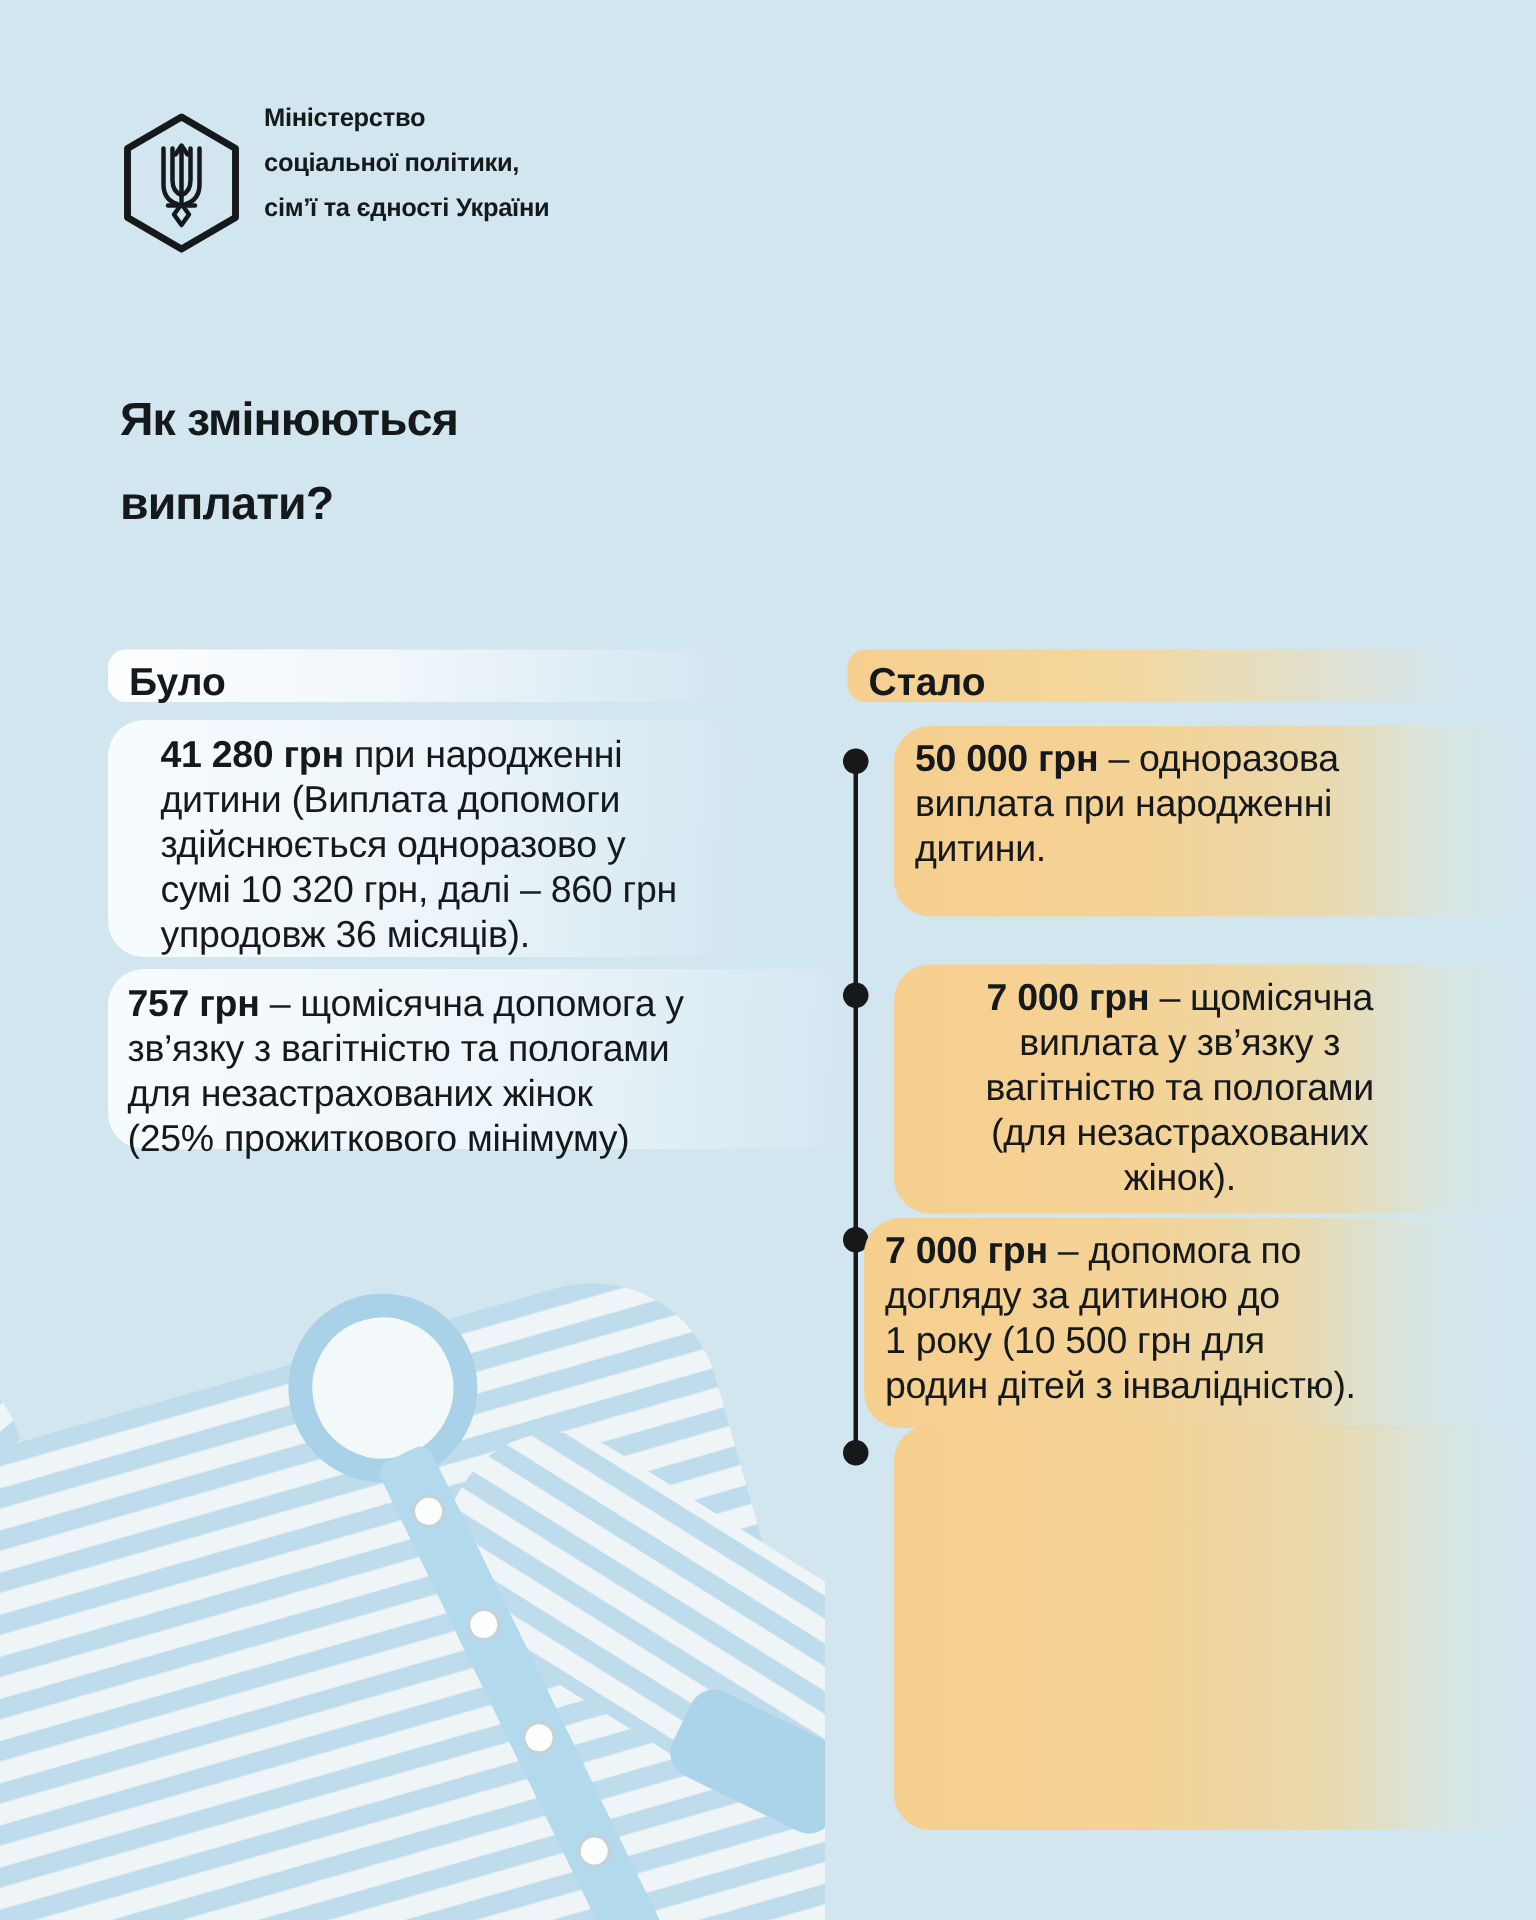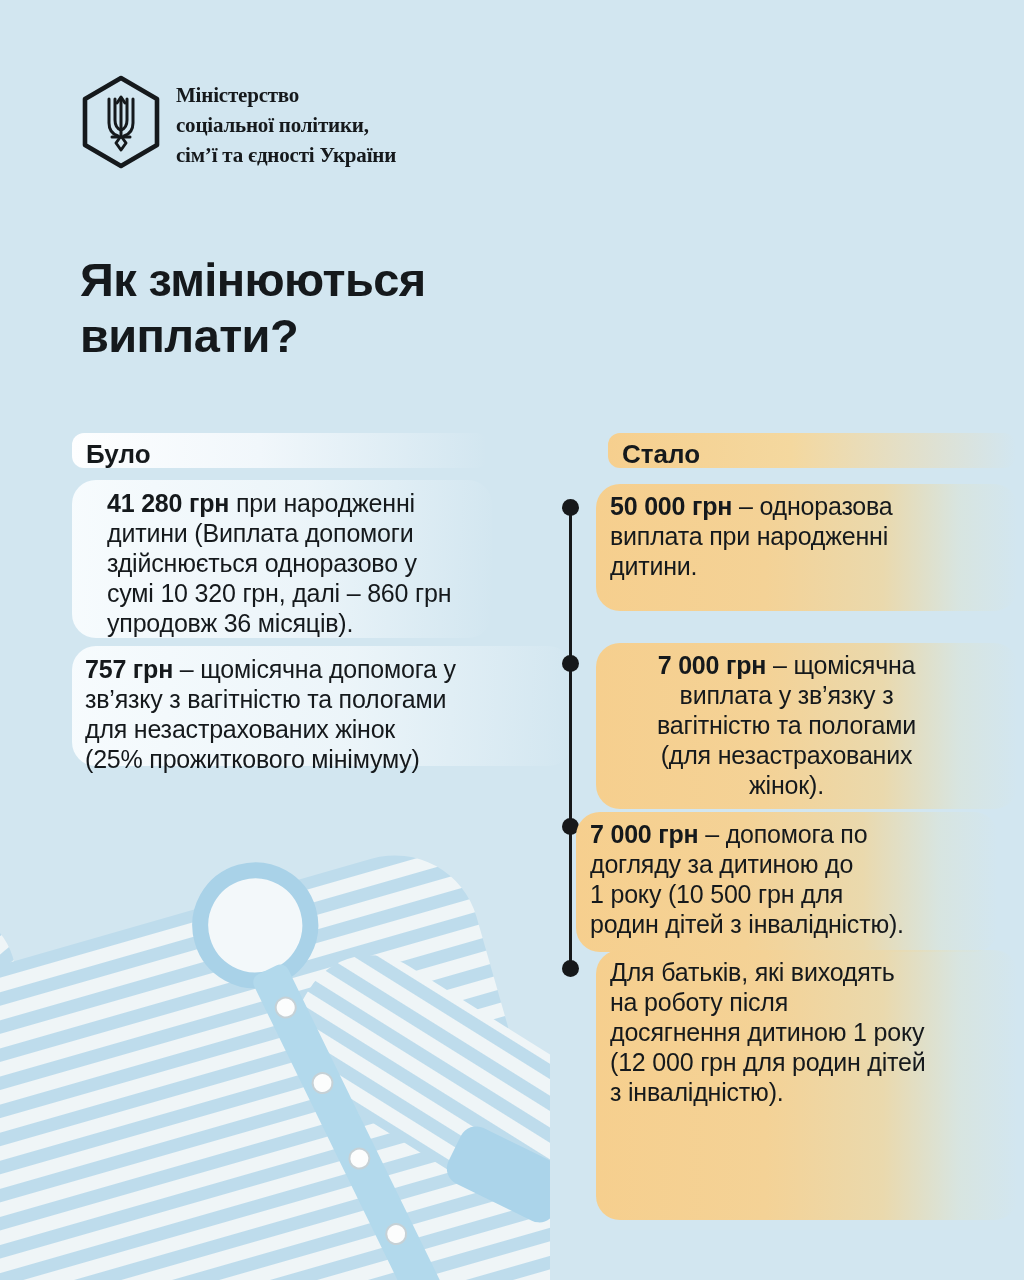--- a/index.html
+++ b/index.html
@@ -4,38 +4,38 @@
 <style>
   html,body{margin:0;padding:0;}
   body{
     width:1024px;height:1280px;position:relative;overflow:hidden;
     background:#d2e6f0;color:#15191c;
     font-family:"Liberation Sans", sans-serif;
   }
   
   #emblem{position:absolute;left:80px;top:74px;}
   #ministry-name{
-    position:absolute;left:176px;top:80px;
-    font-size:21px;line-height:30px;font-weight:700;
-    white-space:pre-line;letter-spacing:-0.2px;font-family:Liberation Serif, serif;
+    position:absolute;left:176px;top:64px;
+    font-size:17px;line-height:30px;font-weight:700;
+    white-space:pre-line;letter-spacing:-0.2px;
   }
   
   #page-title{
     position:absolute;left:80px;top:252px;
-    font-size:47px;line-height:56px;font-weight:700;
+    font-size:31px;line-height:56px;font-weight:700;
     white-space:pre-line;letter-spacing:-0.6px;
   }
   
   .pill{
     position:absolute;height:35px;border-radius:12px;box-sizing:border-box;
     font-weight:700;font-size:26px;line-height:42px;padding-left:14px;
   }
   #pill-before{left:72px;top:433px;width:416px;
     background:linear-gradient(90deg,#fdfeff 0%,#f1f7fb 45%,rgba(241,247,251,0) 100%);}
-  #pill-after{left:608px;top:433px;width:408px;
+  #pill-after{left:565px;top:433px;width:408px;
     background:linear-gradient(90deg,#f6cf8e 0%,#f4d89f 45%,rgba(244,216,159,0) 100%);}
   
   .card{
     position:absolute;box-sizing:border-box;border-radius:24px;
     font-size:25px;line-height:30px;letter-spacing:-0.2px;
   }
   .card .txt,.card .txt2{white-space:pre-line;}
   .amt{font-weight:700;}
   .before-card{
     background:linear-gradient(93deg,rgba(248,252,254,0.97) 0%,rgba(238,246,250,0.92) 55%,rgba(238,246,250,0) 100%);
@@ -124,25 +124,20 @@
 (для незастрахованих
 жінок).</span></div>
 </div>
 <div class="card after-card" id="acard3">
   <div class="txt"><span class="amt">7 000 грн</span><span> – допомога по
 догляду за дитиною до
 1 року (10 500 грн для
 родин дітей з інвалідністю).</span></div>
 </div>
 <div class="card after-card" id="acard4">
-  <div class="txt2">Для батьків, які виходять
-на роботу після
-досягнення дитиною 1 року
-(12 000 грн для родин дітей
-з інвалідністю).</div>
 </div>
 
 <svg id="onesie" width="640" height="470" viewBox="0 0 640 470">
   <defs>
     <pattern id="stripes" width="40" height="27" patternUnits="userSpaceOnUse">
       <rect width="40" height="27" fill="#eff5f7"></rect>
       <rect y="13" width="40" height="13" fill="#bedcec"></rect>
     </pattern>
   </defs>
   <g transform="rotate(-16 320 235)">

